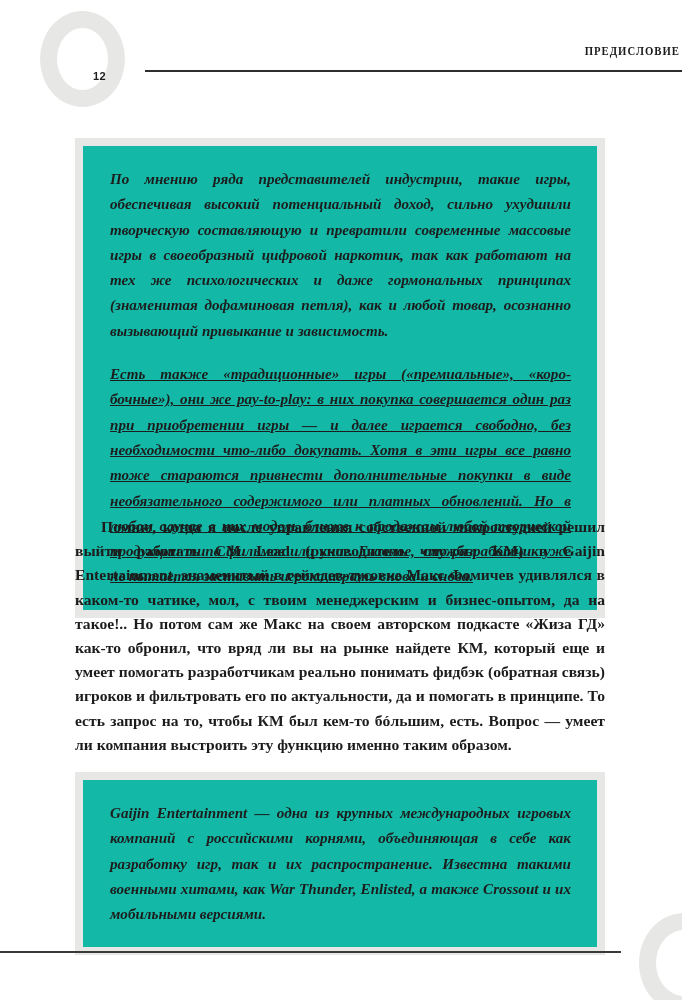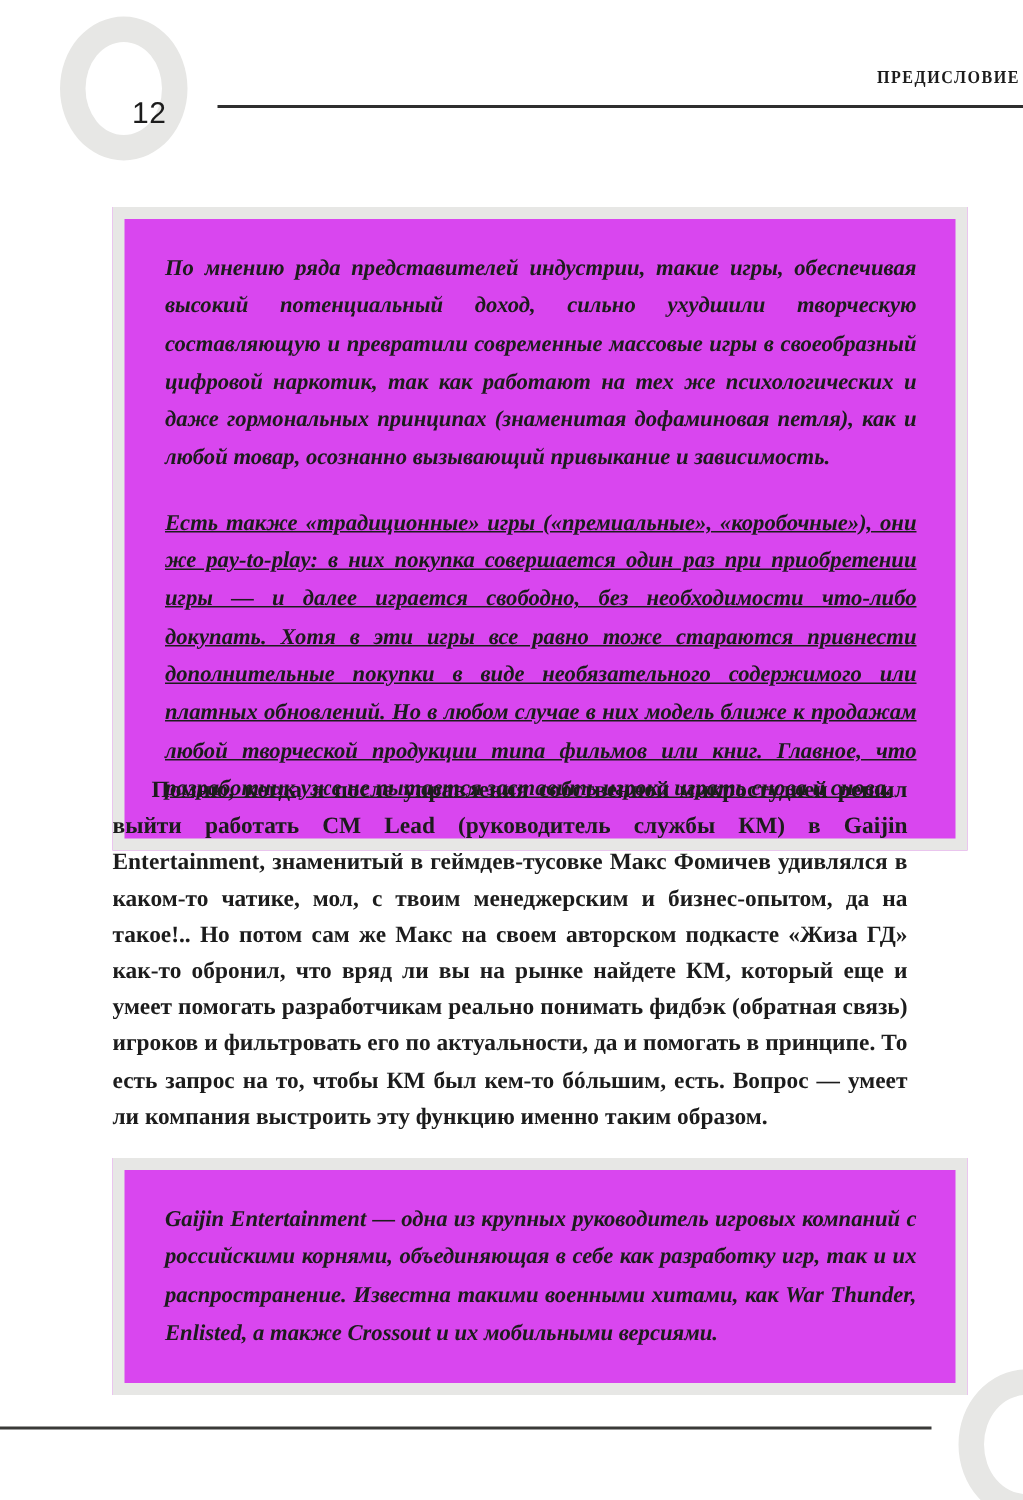--- a/index.html
+++ b/index.html
@@ -47,22 +47,22 @@
   .page-number {
     position: absolute;
     left: 40px;
     top: 11px;
     width: 119px;
     height: 130px;
     display: flex;
     align-items: center;
     justify-content: center;
     font-family: "Liberation Sans", sans-serif;
-    font-size: 20px;
-    font-weight: 400;
+    font-size: 11px;
+    font-weight: 700;
     color: #1c1c1c;
     letter-spacing: 0.3px;
   }
 
   .running-head {
     position: absolute;
     left: 145px;
     top: 44px;
     width: 535px;
     text-align: right;
@@ -90,22 +90,22 @@
     top: 951px;
     width: 621px;
     height: 2.2px;
     background: #3a3a38;
   }
 
   
   .quote-box {
     position: absolute;
     left: 75px;
-    width: 570px;
-    background: #d946ef;
+    width: 530px;
+    background: #14b8a6;
     border: 8px solid #e7e7e5;
   }
   .quote-box .inner {
     padding: 21px 26px 20px 27px;
   }
   .quote-box p {
     margin: 0;
     font-family: "Liberation Serif", serif;
     font-style: italic;
     font-weight: 700;
@@ -161,21 +161,21 @@
       <p>Есть также «традиционные» игры («премиальные», «коро­бочные»), они же pay-to-play: в них покупка совершается один раз при приобретении игры — и далее играется свободно, без необходимости что-либо докупать. Хотя в эти игры все равно тоже стараются привнести дополнительные покупки в виде необязательного содержимого или платных обновлений. Но в любом случае в них модель ближе к продажам любой творчес­кой продукции типа фильмов или книг. Главное, что разработ­чик уже не пытается заставить игрока играть снова и снова.</p>
     </div>
   </div>
 
   <div class="body-block">
     <p>Помню, когда я после управления собственной микростудией решил выйти работать CM Lead (руководитель службы КМ) в Gaijin Entertainment, знаменитый в геймдев-тусовке Макс Фомичев удивлялся в каком-то чати­ке, мол, с твоим менеджерским и бизнес-опытом, да на такое!.. Но потом сам же Макс на своем авторском подкасте «Жиза ГД» как-то обронил, что вряд ли вы на рынке найдете КМ, который еще и умеет помогать разра­ботчикам реально понимать фидбэк (обратная связь) игроков и фильтро­вать его по актуальности, да и помогать в принципе. То есть запрос на то, чтобы КМ был кем-то бóльшим, есть. Вопрос — умеет ли компания выстроить эту функцию именно таким образом.</p>
   </div>
 
   <div class="quote-box" id="quote-bottom">
     <div class="inner">
-      <p>Gaijin Entertainment — одна из крупных руководитель игро­вых компаний с российскими корнями, объединяющая в себе как разработку игр, так и их распространение. Известна такими военными хитами, как War Thunder, Enlisted, а так­же Crossout и их мобильными версиями.</p>
+      <p>Gaijin Entertainment — одна из крупных международных игро­вых компаний с российскими корнями, объединяющая в себе как разработку игр, так и их распространение. Известна такими военными хитами, как War Thunder, Enlisted, а так­же Crossout и их мобильными версиями.</p>
     </div>
   </div>
 
   <div class="rule-bottom"></div>
 
   <div class="ring-bottom"></div>
 
 </div>
 
 </body></html>

